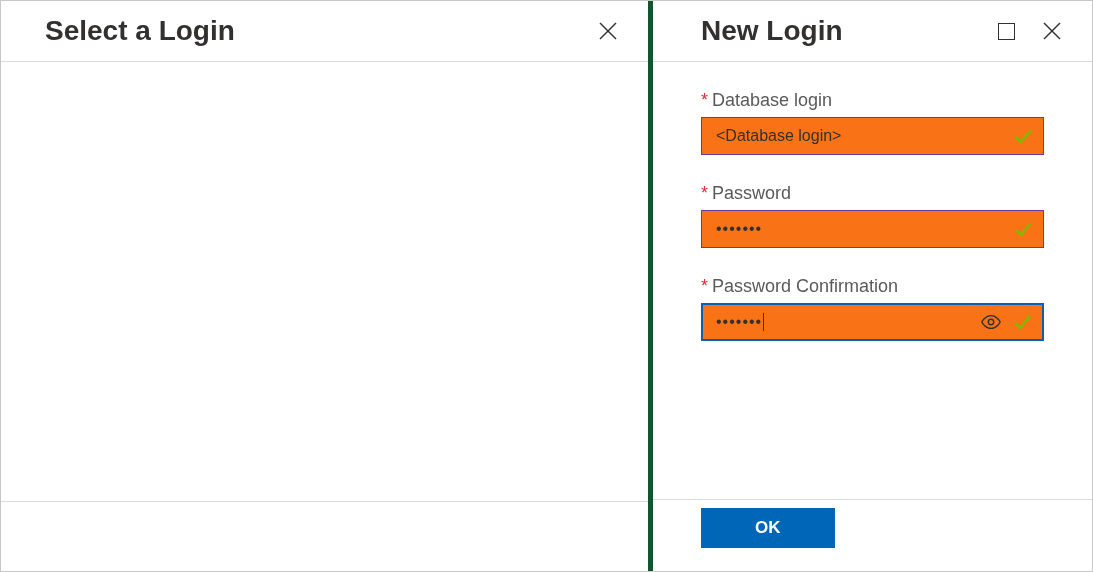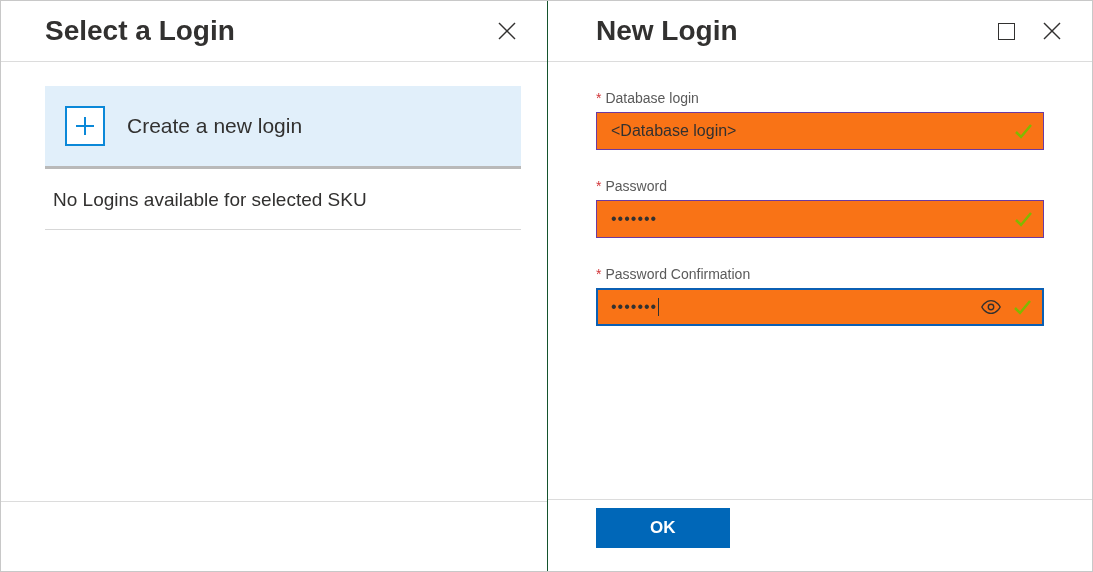--- a/index.html
+++ b/index.html
@@ -8,22 +8,22 @@
     background: #fff;
     width: 1093px;
     height: 572px;
     border: 1px solid #c8c8c8;
     display: flex;
     overflow: hidden;
   }
 
   
   .panel-left {
-    width: 547px;
-    border-right: 1px solid #14532d;
+    width: 652px;
+    border-right: 5px solid #14532d;
     display: flex;
     flex-direction: column;
   }
   .panel-left-header {
     display: flex;
     align-items: center;
     justify-content: space-between;
     padding: 14px 26px 14px 44px;
     border-bottom: 1px solid #dcdcdc;
   }
@@ -113,21 +113,21 @@
     border: 1.5px solid #323130;
   }
 
   .right-body {
     padding: 28px 48px 0 48px;
     flex: 1;
   }
 
   .field { margin-bottom: 28px; }
   .field-label {
-    font-size: 14px;
+    font-size: 18px;
     color: #5a5a5a;
     margin-bottom: 6px;
   }
   .field-label .req {
     color: #d13438;
     margin-right: 4px;
   }
 
   .input-wrap {
     position: relative;
@@ -201,33 +201,20 @@
   <div class="panel-left-header">
     <div class="panel-left-title">Select a Login</div>
     <span class="close-icon">
       <svg viewBox="0 0 18 18">
           <line x1="1" y1="1" x2="17" y2="17" stroke="#323130" stroke-width="1.5"></line>
           <line x1="17" y1="1" x2="1" y2="17" stroke="#323130" stroke-width="1.5"></line>
         </svg>
     </span>
   </div>
 
-  <div class="left-body">
-    <div class="create-card">
-      <span class="plus-box">
-        <svg viewBox="0 0 22 22">
-            <line x1="11" y1="2" x2="11" y2="20" stroke-width="2"></line>
-            <line x1="2" y1="11" x2="20" y2="11" stroke-width="2"></line>
-          </svg>
-      </span>
-      <span class="create-label">Create a new login</span>
-    </div>
-
-    <div class="no-logins">No Logins available for selected SKU</div>
-  </div>
 
   <div class="panel-left-footer"></div>
 </div>
 
 <div class="panel-right">
   <div class="panel-right-header">
     <div class="panel-right-title">New Login</div>
     <span class="maximize-icon">
         <span class="box"></span>
       </span>

